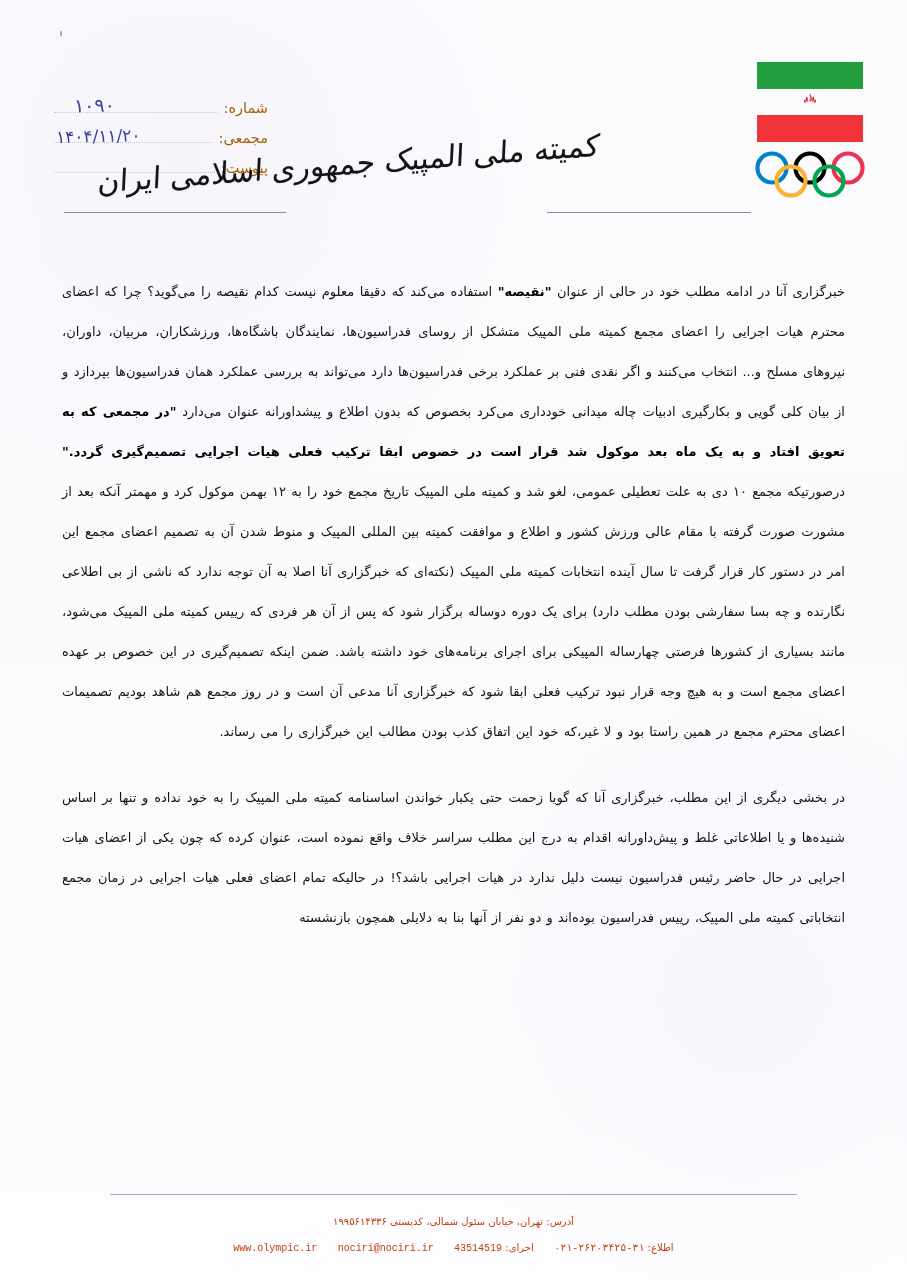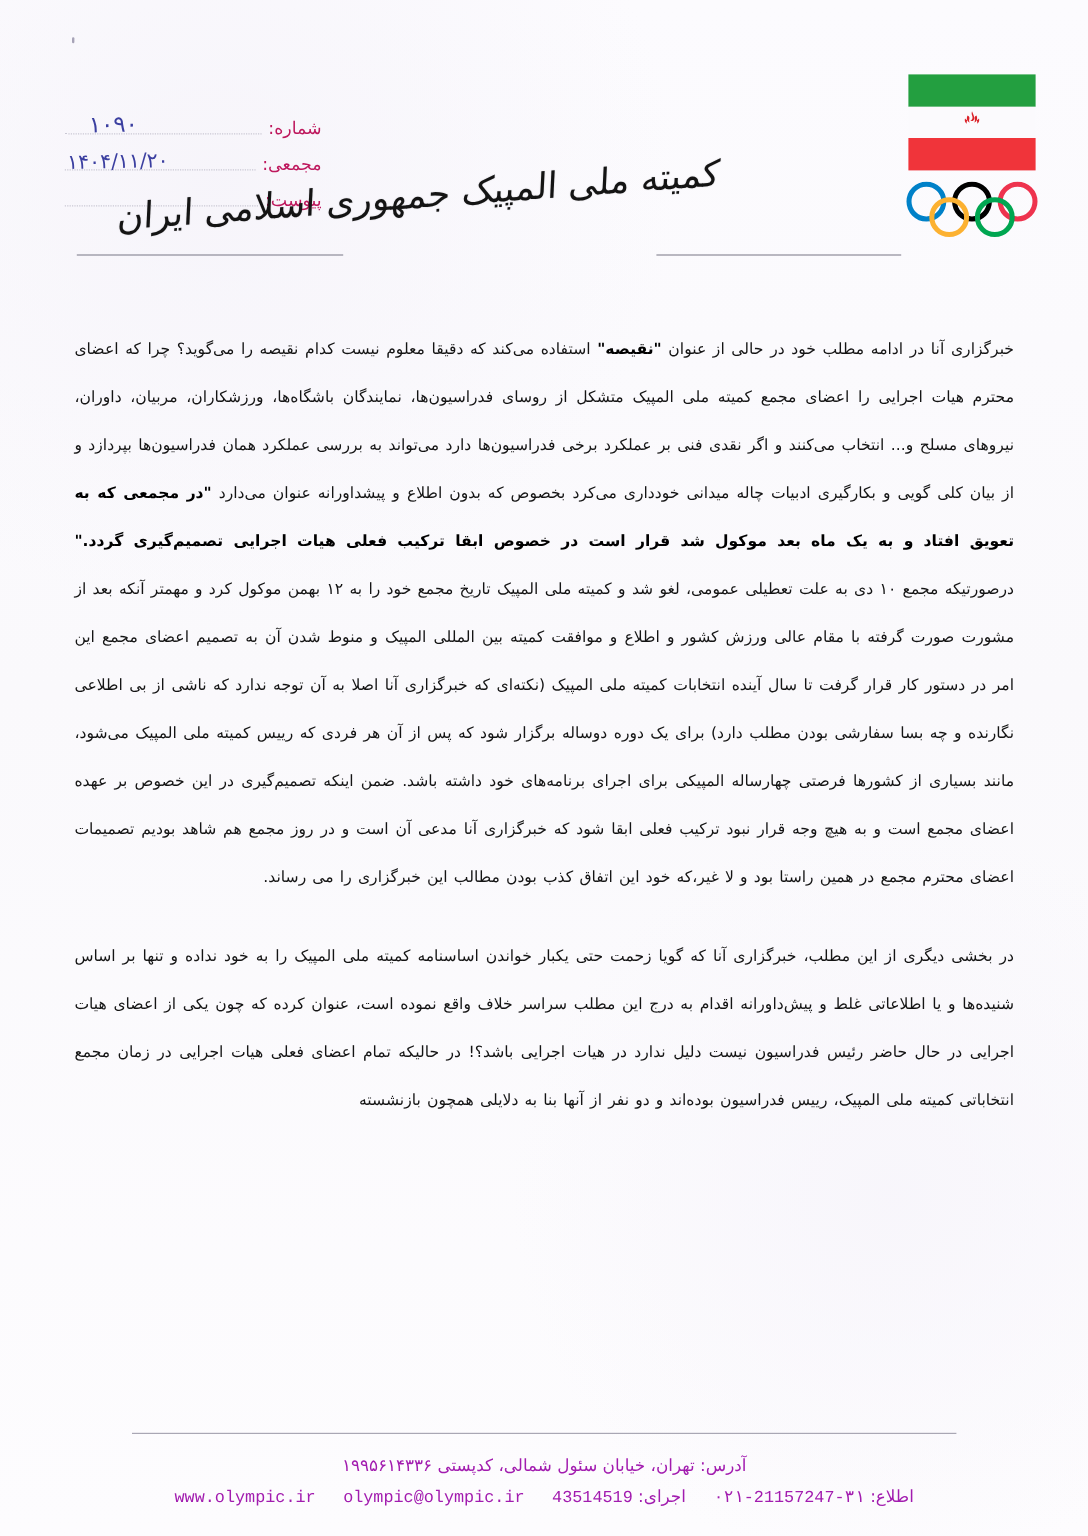--- a/index.html
+++ b/index.html
@@ -94,21 +94,21 @@
     align-items: baseline;
     direction: rtl;
     width: 220px;
     right: auto;
     left: 48px;
   }
   .field-row.r1 { top: 0px; }
   .field-row.r2 { top: 30px; }
   .field-row.r3 { top: 60px; }
   .field-label {
-    color: #be185d;
+    color: #a16207;
     font-size: 14.5px;
     white-space: nowrap;
     font-family: "DejaVu Sans", "Liberation Sans", sans-serif;
   }
   .field-leader {
     flex: 1;
     border-bottom: 1px dotted #c9c7d3;
     margin: 0 6px 4px 6px;
     height: 1px;
   }
@@ -183,22 +183,22 @@
     bottom: 18px;
     z-index: 2;
     text-align: center;
   }
   .footer-rule {
     height: 1px;
     background: #a9a7b4;
     margin: 0 48px 14px 48px;
   }
   .footer-line {
-    font-size: 14px;
-    color: #a21caf;
+    font-size: 10px;
+    color: #c2410c;
     line-height: 26px;
     white-space: nowrap;
     font-family: "DejaVu Sans", "Liberation Sans", sans-serif;
   }
   .footer-line .sep { display: inline-block; width: 14px; }
   .latin {
     direction: ltr;
     unicode-bidi: isolate;
     display: inline-block;
     font-family: Liberation Mono, monospace;
@@ -290,24 +290,24 @@
     <p class="para"><span>در بخشی دیگری از این مطلب، خبرگزاری آنا که گویا زحمت حتی یکبار خواندن اساسنامه کمیته ملی المپیک را به خود نداده و تنها بر اساس شنیده‌ها و یا اطلاعاتی غلط و پیش‌داورانه اقدام به درج این مطلب سراسر خلاف واقع نموده است، عنوان کرده که چون یکی از اعضای هیات اجرایی در حال حاضر رئیس فدراسیون نیست دلیل ندارد در هیات اجرایی باشد؟! در حالیکه تمام اعضای فعلی هیات اجرایی در زمان مجمع انتخاباتی کمیته ملی المپیک، رییس فدراسیون بوده‌اند و دو نفر از آنها بنا به دلایلی همچون بازنشسته</span></p>
   </div>
 
   <div class="footer">
     <div class="footer-rule"></div>
 
     <div class="footer-line">آدرس: تهران، خیابان سئول شمالی، کدپستی ۱۹۹۵۶۱۴۳۳۶</div>
 
     <div class="footer-line">
       <span>اطلاع:</span>
-      <span class="latin">۰۲۱-21157247-۳۱</span>
+      <span class="latin">۰۲۱-۲۶۲۰۳۴۲۵-۳۱</span>
       <span class="sep"></span>
       <span>اجرای:</span>
       <span class="latin">43514519</span>
       <span class="sep"></span>
-      <span class="latin">olympic@olympic.ir</span>
+      <span class="latin">nociri@nociri.ir</span>
       <span class="sep"></span>
       <span class="latin">www.olympic.ir</span>
     </div>
   </div>
 
 </div>
 
 </body></html>

